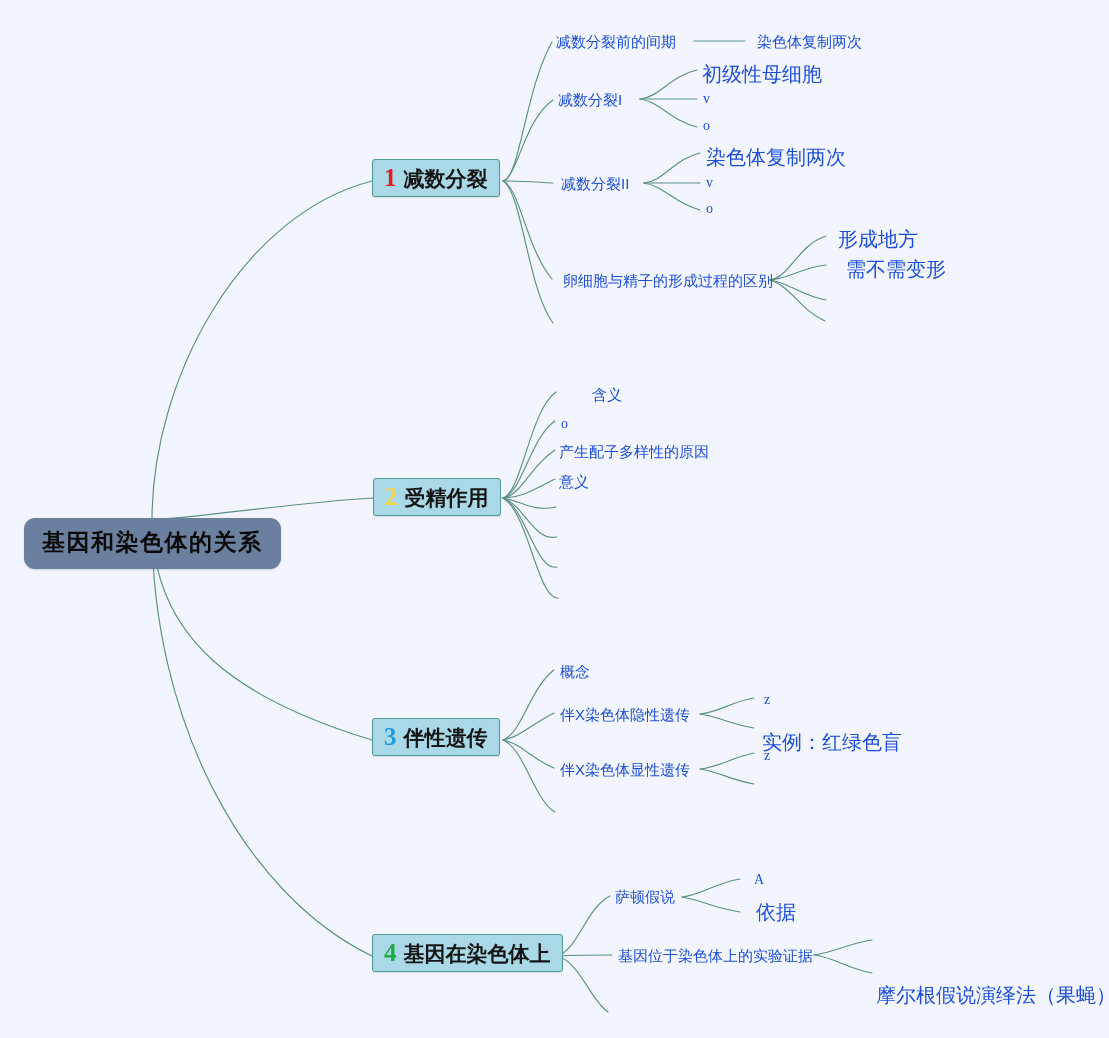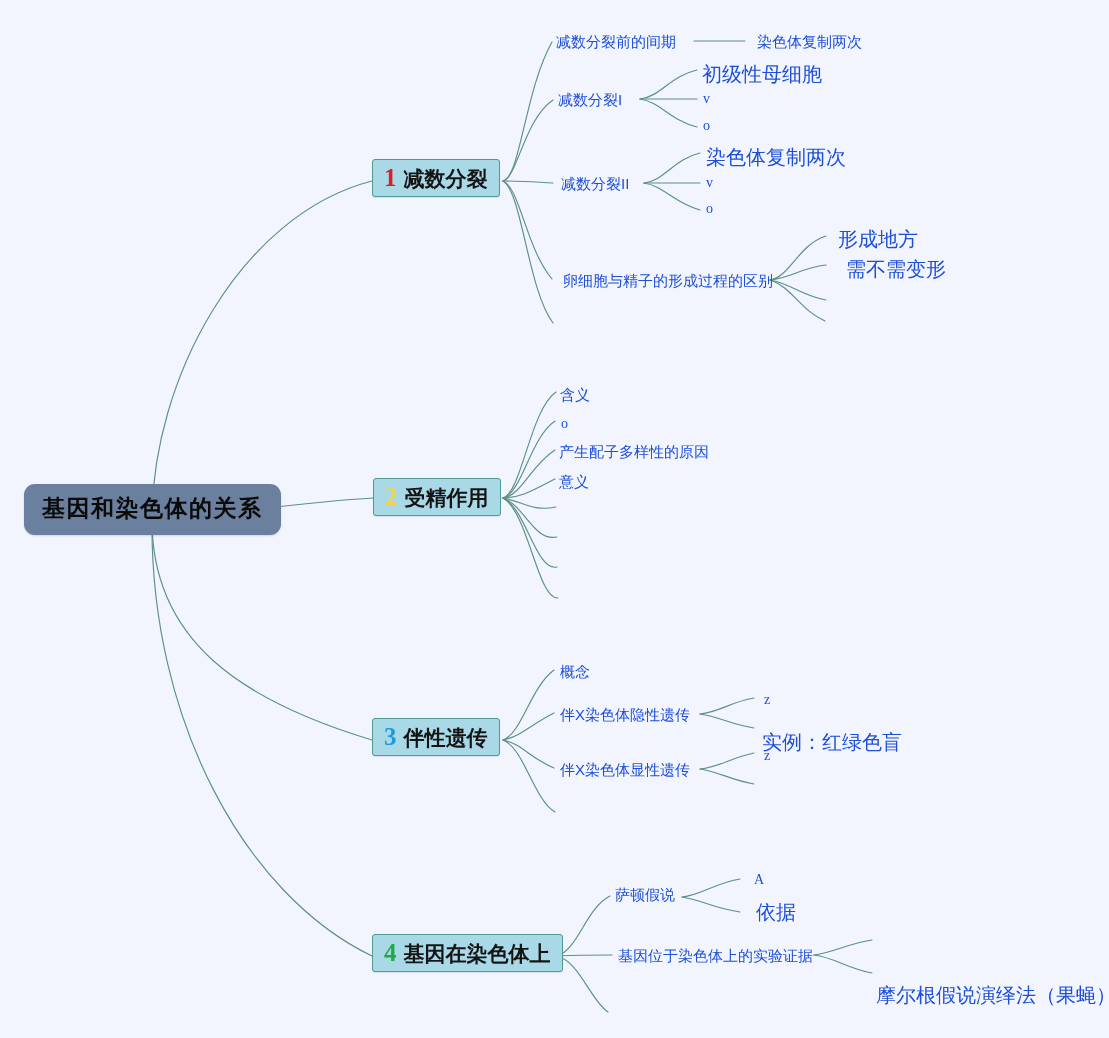--- a/index.html
+++ b/index.html
@@ -136,21 +136,21 @@
       <path d="M557,956 C580,962 590,1000 608,1012"></path>
 
       <path d="M682,897 C702,895 712,884 740,879"></path>
       <path d="M682,897 C702,900 712,908 740,912"></path>
 
       <path d="M814,955 C836,952 846,944 872,940"></path>
       <path d="M814,955 C836,958 846,968 872,973"></path>
     </g>
   </svg>
 
-  <div class="node root-node" style="left:24px; top:484px;">
+  <div class="node root-node" style="left:24px; top:518px;">
     <span>基因和染色体的关系</span>
   </div>
 
   <div class="node branch-node" style="left:372px; top:159px;">
     <span class="branch-num" style="color:#e01b24;">1</span>
     <span class="branch-label">减数分裂</span>
   </div>
 
   <div class="leaf lv2" style="left:556px; top:34px;">减数分裂前的间期</div>
   <div class="leaf lv2" style="left:757px; top:34px;">染色体复制两次</div>
@@ -167,21 +167,21 @@
 
   <div class="leaf lv2" style="left:563px; top:273px;">卵细胞与精子的形成过程的区别</div>
   <div class="leaf lv3" style="left:838px; top:229px;">形成地方</div>
   <div class="leaf lv3" style="left:838px; top:259px;margin-left:8px;">需不需变形</div>
 
   <div class="node branch-node" style="left:373px; top:478px;">
     <span class="branch-num" style="color:#f5d547;">2</span>
     <span class="branch-label">受精作用</span>
   </div>
 
-  <div class="leaf lv2" style="left:560px; top:387px;">含义</div>
+  <div class="leaf lv2" style="left:592px; top:387px;">含义</div>
   <div class="leaf lat" style="left:561px; top:417px;">o</div>
   <div class="leaf lv2" style="left:559px; top:444px;">产生配子多样性的原因</div>
   <div class="leaf lv2" style="left:559px; top:474px;">意义</div>
 
   <div class="node branch-node" style="left:372px; top:718px;">
     <span class="branch-num" style="color:#1e9ae0;">3</span>
     <span class="branch-label">伴性遗传</span>
   </div>
 
   <div class="leaf lv2" style="left:560px; top:664px;">概念</div>
@@ -189,20 +189,20 @@
   <div class="leaf lat" style="left:764px; top:693px;">z</div>
   <div class="leaf lv3" style="left:762px; top:732px;">实例：红绿色盲</div>
   <div class="leaf lv2" style="left:560px; top:762px;">伴X染色体显性遗传</div>
   <div class="leaf lat" style="left:764px; top:749px;">z</div>
 
   <div class="node branch-node" style="left:372px; top:934px;">
     <span class="branch-num" style="color:#1faa44;">4</span>
     <span class="branch-label">基因在染色体上</span>
   </div>
 
-  <div class="leaf lv2" style="left:615px; top:889px;font-family:Liberation Mono, monospace;">萨顿假说</div>
+  <div class="leaf lv2" style="left:615px; top:889px;">萨顿假说</div>
   <div class="leaf lat" style="left:754px; top:873px;">A</div>
   <div class="leaf lv3" style="left:756px; top:902px;">依据</div>
 
   <div class="leaf lv2" style="left:618px; top:948px;">基因位于染色体上的实验证据</div>
   <div class="leaf lv3" style="left:876px; top:985px;">摩尔根假说演绎法（果蝇）</div>
 
 </div>
 
 </body></html>

